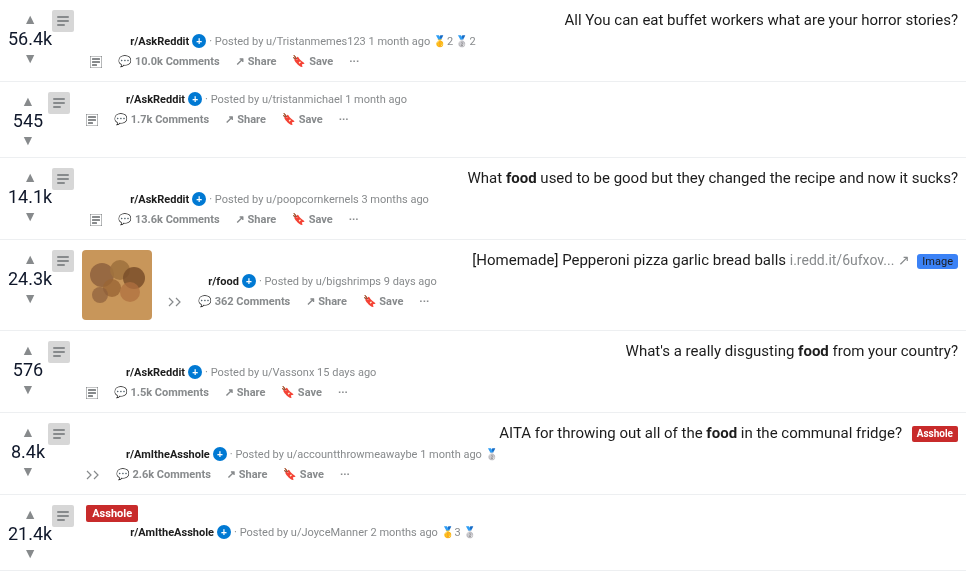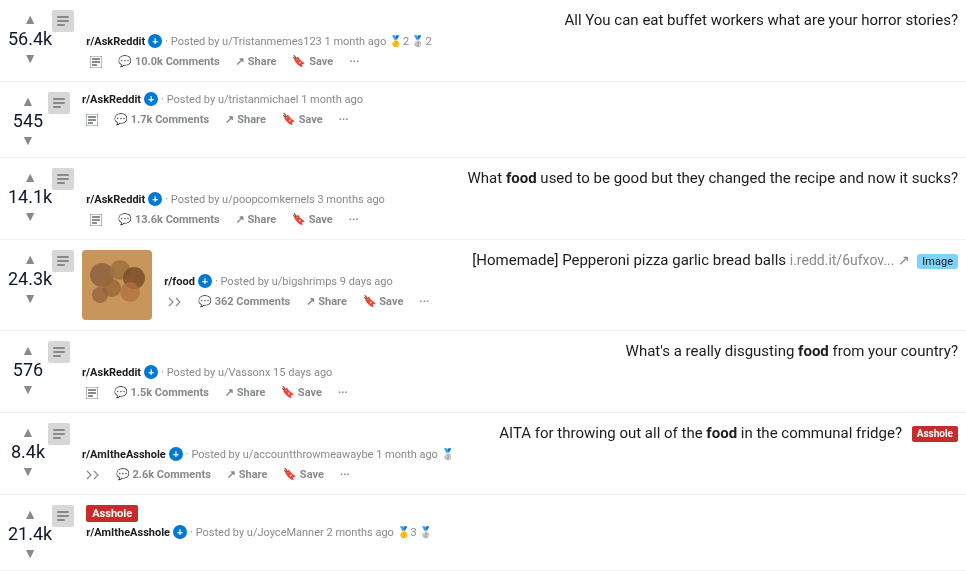--- a/index.html
+++ b/index.html
@@ -97,20 +97,21 @@
     }
 
     .post-meta {
       font-size: 11px;
       color: #878a8c;
       margin-bottom: 4px;
       display: flex;
       align-items: center;
       flex-wrap: wrap;
       gap: 3px;
+      margin-left: 44px;
     }
 
     .subreddit {
       color: #1c1c1c;
       font-weight: 700;
       font-size: 11px;
     }
 
     .join-btn {
       background: #0079d3;
@@ -311,21 +312,21 @@
         <circle cx="52" cy="28" r="11" fill="#7a4f2a" opacity="0.85"></circle>
         <circle cx="30" cy="38" r="9" fill="#9a6535" opacity="0.8"></circle>
         <circle cx="48" cy="42" r="10" fill="#b07040" opacity="0.75"></circle>
         <circle cx="18" cy="45" r="8" fill="#8b5e3c" opacity="0.7"></circle>
       </svg>
     </div>
     <div class="content-col">
       <div class="post-title">
         [Homemade] Pepperoni pizza garlic bread balls
         <span style="color:#878a8c;font-size:14px;"> i.redd.it/6ufxov... ↗</span>
-        <span style="background:#7dd3fc;padding:1px 5px;border-radius:3px;font-size:11px;margin-left:4px;">Image</span>
+        <span style="background:#3b82f6;padding:1px 5px;border-radius:3px;font-size:11px;margin-left:4px;">Image</span>
       </div>
       <div class="post-meta">
         <span class="subreddit">r/food</span>
         <button class="join-btn">+</button>
         <span>· Posted by u/bigshrimps 9 days ago</span>
       </div>
       <div class="post-actions">
         <span class="action-btn">
           <svg width="14" height="10" viewBox="0 0 14 10" fill="none" stroke="#878a8c" stroke-width="1.2">
               <polyline points="1,1 5,5 1,9"></polyline>

